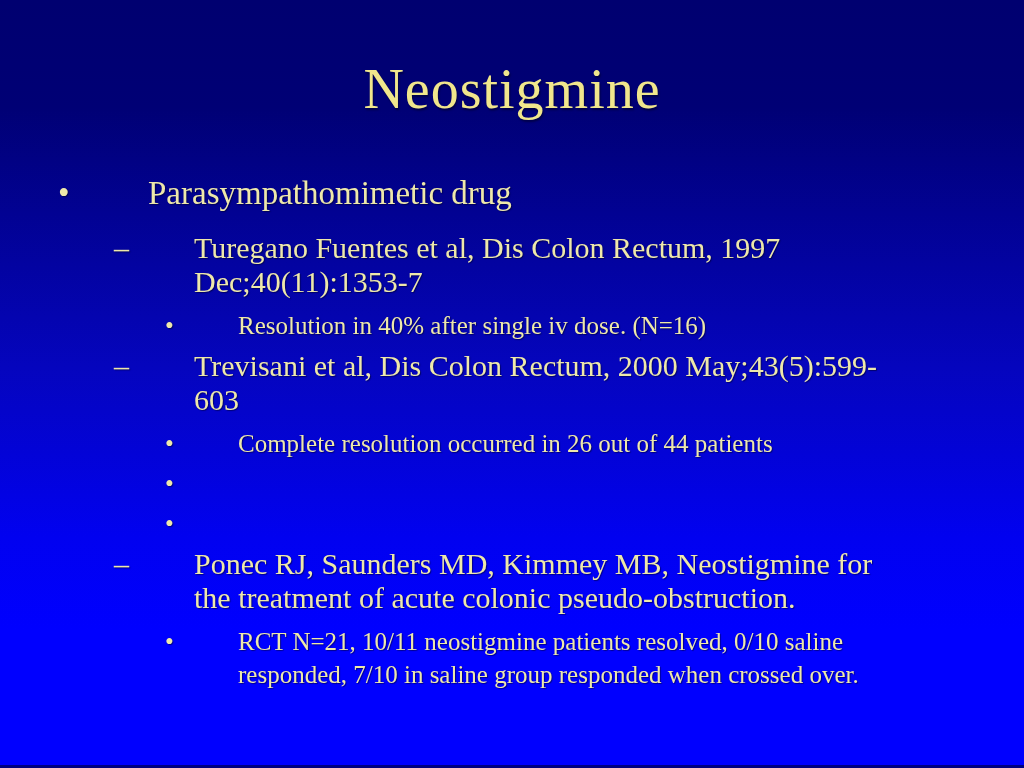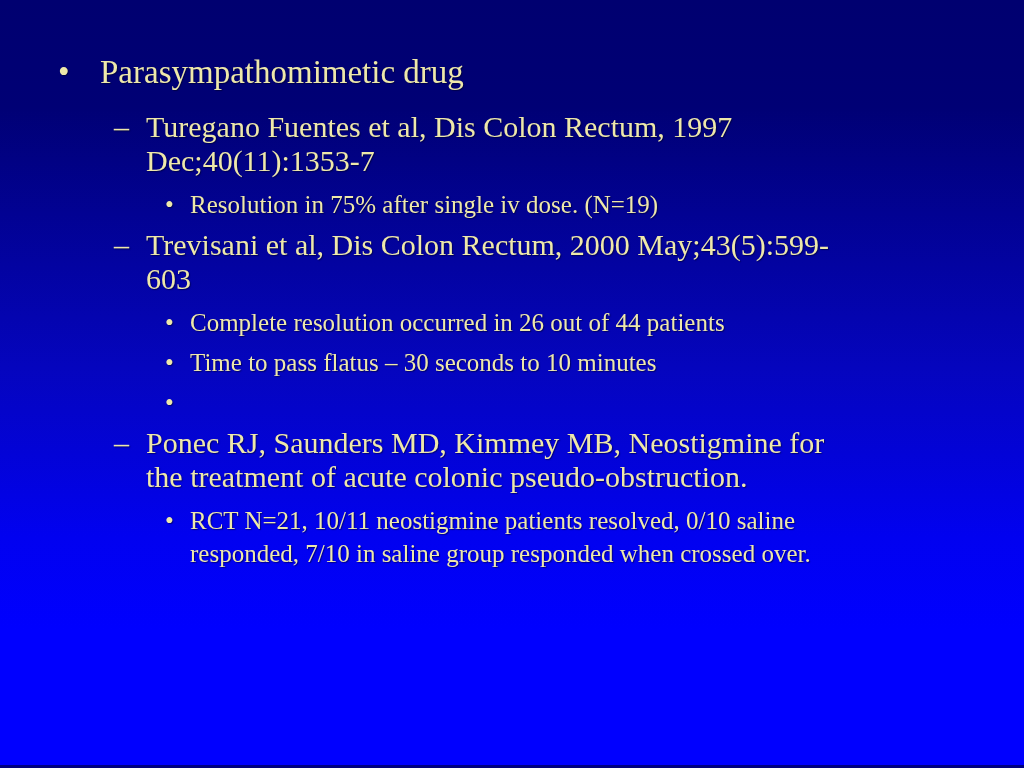--- a/index.html
+++ b/index.html
@@ -35,70 +35,71 @@
   }
   .content {
     margin-top: 52px;
     padding-right: 58px;
   }
   .row { display: flex; align-items: flex-start; color: #EEE8AA; }
   .row .text {
     flex: 1;
     white-space: pre-line;
     text-shadow: 1px 1px 1px rgba(0,0,30,0.5);
+    margin-left: 48px;
   }
   .row .marker {
     flex: none;
     text-shadow: 1px 1px 1px rgba(0,0,30,0.5);
   }
   .l1 { padding-left: 58px; font-size: 33px; line-height: 40px; margin-bottom: 18px; }
   .l1 .marker { width: 42px; }
   .l2 { padding-left: 114px; font-size: 30px; line-height: 34px; margin-bottom: 10px; }
   .l2 .marker { width: 32px; }
   .l3 { padding-left: 165px; font-size: 25px; line-height: 33px; margin-bottom: 7px; }
   .l3 .marker { width: 25px; }
 </style>
 </head>
 <body>
 
 <div class="slide">
 
+  <h1 class="title">Neostigmine</h1>
 
   <div class="content">
 
     <div class="row l1">
       <span class="marker">•</span>
       <div class="text">Parasympathomimetic drug</div>
     </div>
 
     <div class="row l2">
       <span class="marker">–</span>
       <div class="text">Turegano Fuentes et al, Dis Colon Rectum, 1997
 Dec;40(11):1353-7</div>
     </div>
 
     <div class="row l3">
       <span class="marker">•</span>
-      <div class="text">Resolution in 75% after single iv dose. (N=19)</div>
+      <div class="text">Resolution in 40% after single iv dose. (N=16)</div>
     </div>
 
     <div class="row l2">
       <span class="marker">–</span>
       <div class="text">Trevisani et al, Dis Colon Rectum, 2000 May;43(5):599-
 603</div>
     </div>
 
     <div class="row l3">
       <span class="marker">•</span>
       <div class="text">Complete resolution occurred in 26 out of 44 patients</div>
     </div>
 
     <div class="row l3">
       <span class="marker">•</span>
-      <div class="text">Time to pass flatus – 30 seconds to 10 minutes</div>
     </div>
 
     <div class="row l3">
       <span class="marker">•</span>
     </div>
 
     <div class="row l2">
       <span class="marker">–</span>
       <div class="text">Ponec RJ, Saunders MD, Kimmey MB, Neostigmine for
 the treatment of acute colonic pseudo-obstruction.</div>

